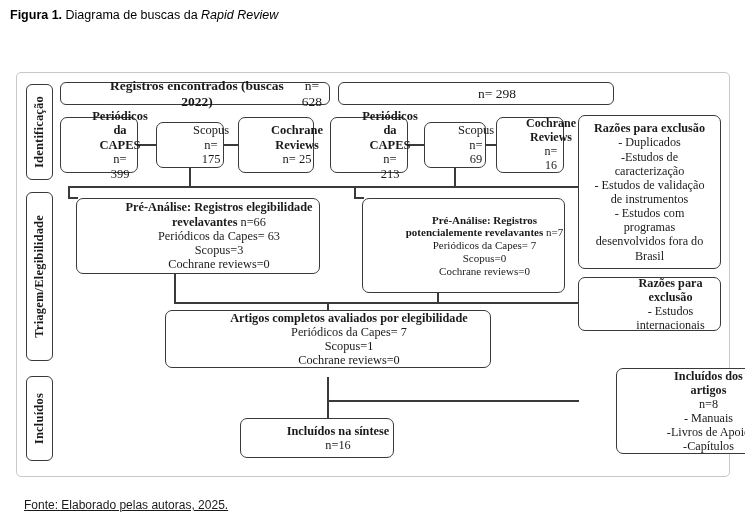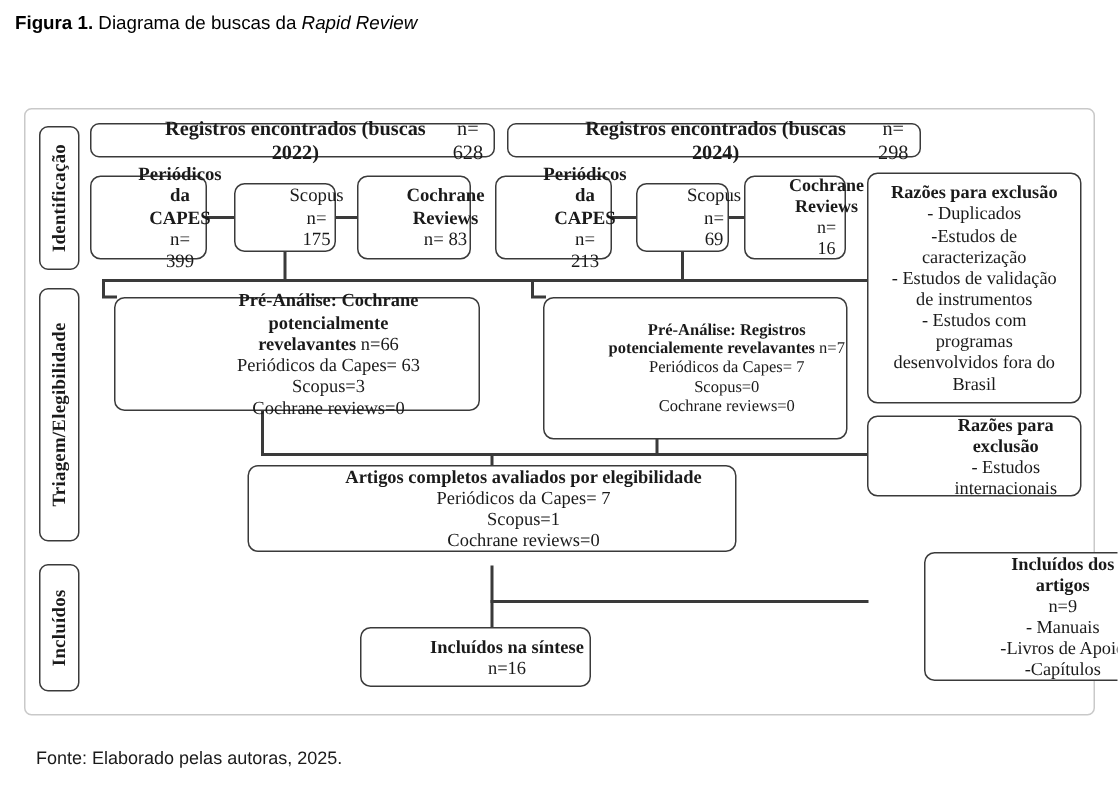--- a/index.html
+++ b/index.html
@@ -13,21 +13,21 @@
   }
   .caption{
     position:absolute; left:10px; top:8px;
     font-size:12.5px; font-family:"Liberation Sans", sans-serif;
     color:#000000; white-space:nowrap;
   }
   .caption b{font-weight:bold;}
   .caption i{font-style:italic;}
   .footer{
     position:absolute; left:24px; top:498px;
-    font-size:12px; color:#1a1a1a; white-space:nowrap;
+    font-size:12px; color:#1a1a1a; white-space:nowrap;text-decoration:underline;
   }
 
   
   .frame{
     position:absolute; left:16px; top:72px;
     width:712px; height:403px;
     border:1px solid #c9c9c9; border-radius:5px;
     background:#fff;
   }
 
@@ -94,38 +94,37 @@
 </div>
 
 <div class="bx" style="left:60px;top:82px;width:270px;height:23px;border-radius:6px;font-size:13.5px;">
   <div style="display:flex;align-items:baseline;gap:4px;">
     <span class="hd">Registros encontrados (buscas 2022)</span>
     <span>n= 628</span>
   </div>
 </div>
 <div class="bx" style="left:338px;top:82px;width:276px;height:23px;border-radius:6px;font-size:13.5px;">
   <div style="display:flex;align-items:baseline;gap:5px;">
-    <span class="hd">Registros encontrados (buscas 2024)</span>
     <span>n= 298</span>
   </div>
 </div>
 
 <div class="bx" style="left:60px;top:117px;width:78px;height:56px;font-size:12.5px;">
   <span class="ln hd">Periódicos</span>
   <span class="ln hd">da CAPES</span>
   <span class="ln">n= 399</span>
 </div>
 <div class="bx" style="left:156px;top:122px;width:68px;height:46px;font-size:12.5px;">
   <span class="ln">Scopus</span>
   <span class="ln">n= 175</span>
 </div>
 <div class="bx" style="left:238px;top:117px;width:76px;height:56px;font-size:12.5px;">
   <span class="ln hd">Cochrane</span>
   <span class="ln hd">Reviews</span>
-  <span class="ln">n= 83</span>
+  <span class="ln">n= 25</span>
 </div>
 
 <div class="bx" style="left:330px;top:117px;width:78px;height:56px;font-size:12.5px;">
   <span class="ln hd">Periódicos</span>
   <span class="ln hd">da CAPES</span>
   <span class="ln">n= 213</span>
 </div>
 <div class="bx" style="left:424px;top:122px;width:62px;height:46px;font-size:12.5px;">
   <span class="ln">Scopus</span>
   <span class="ln">n= 69</span>
@@ -149,21 +148,21 @@
   <span class="ln">Brasil</span>
 </div>
 
 <div class="bx" style="left:578px;top:277px;width:143px;height:54px;font-size:12.2px;">
   <span class="ln hd">Razões para exclusão</span>
   <span class="ln">- Estudos</span>
   <span class="ln">internacionais</span>
 </div>
 
 <div class="bx" style="left:76px;top:198px;width:244px;height:76px;font-size:12.3px;">
-  <span class="ln hd">Pré-Análise: Cochrane potencialmente</span>
+  <span class="ln hd">Pré-Análise: Registros elegibilidade</span>
   <span class="ln">
     <b>revelavantes</b><span> n=66</span>
   </span>
   <span class="ln">Periódicos da Capes= 63</span>
   <span class="ln">Scopus=3</span>
   <span class="ln">Cochrane reviews=0</span>
 </div>
 
 <div class="bx" style="left:362px;top:198px;width:203px;height:95px;font-size:11px;">
   <span class="ln hd">Pré-Análise: Registros</span>
@@ -182,21 +181,21 @@
   <span class="ln">Cochrane reviews=0</span>
 </div>
 
 <div class="bx" style="left:240px;top:418px;width:154px;height:40px;font-size:12.3px;">
   <span class="ln hd">Incluídos na síntese</span>
   <span class="ln">n=16</span>
 </div>
 
 <div class="bx" style="left:578px;top:368px;width:143px;height:86px;font-size:12.2px;margin-left:38px;">
   <span class="ln hd">Incluídos dos artigos</span>
-  <span class="ln">n=9</span>
+  <span class="ln">n=8</span>
   <span class="ln">- Manuais</span>
   <span class="ln">-Livros de Apoio</span>
   <span class="ln">-Capítulos</span>
 </div>
 
 <div class="ln-h" style="left:137px;top:144px;width:20px;"></div>
 <div class="ln-h" style="left:223px;top:144px;width:16px;"></div>
 
 <div class="ln-h" style="left:407px;top:144px;width:18px;"></div>
 <div class="ln-h" style="left:485px;top:144px;width:12px;"></div>

